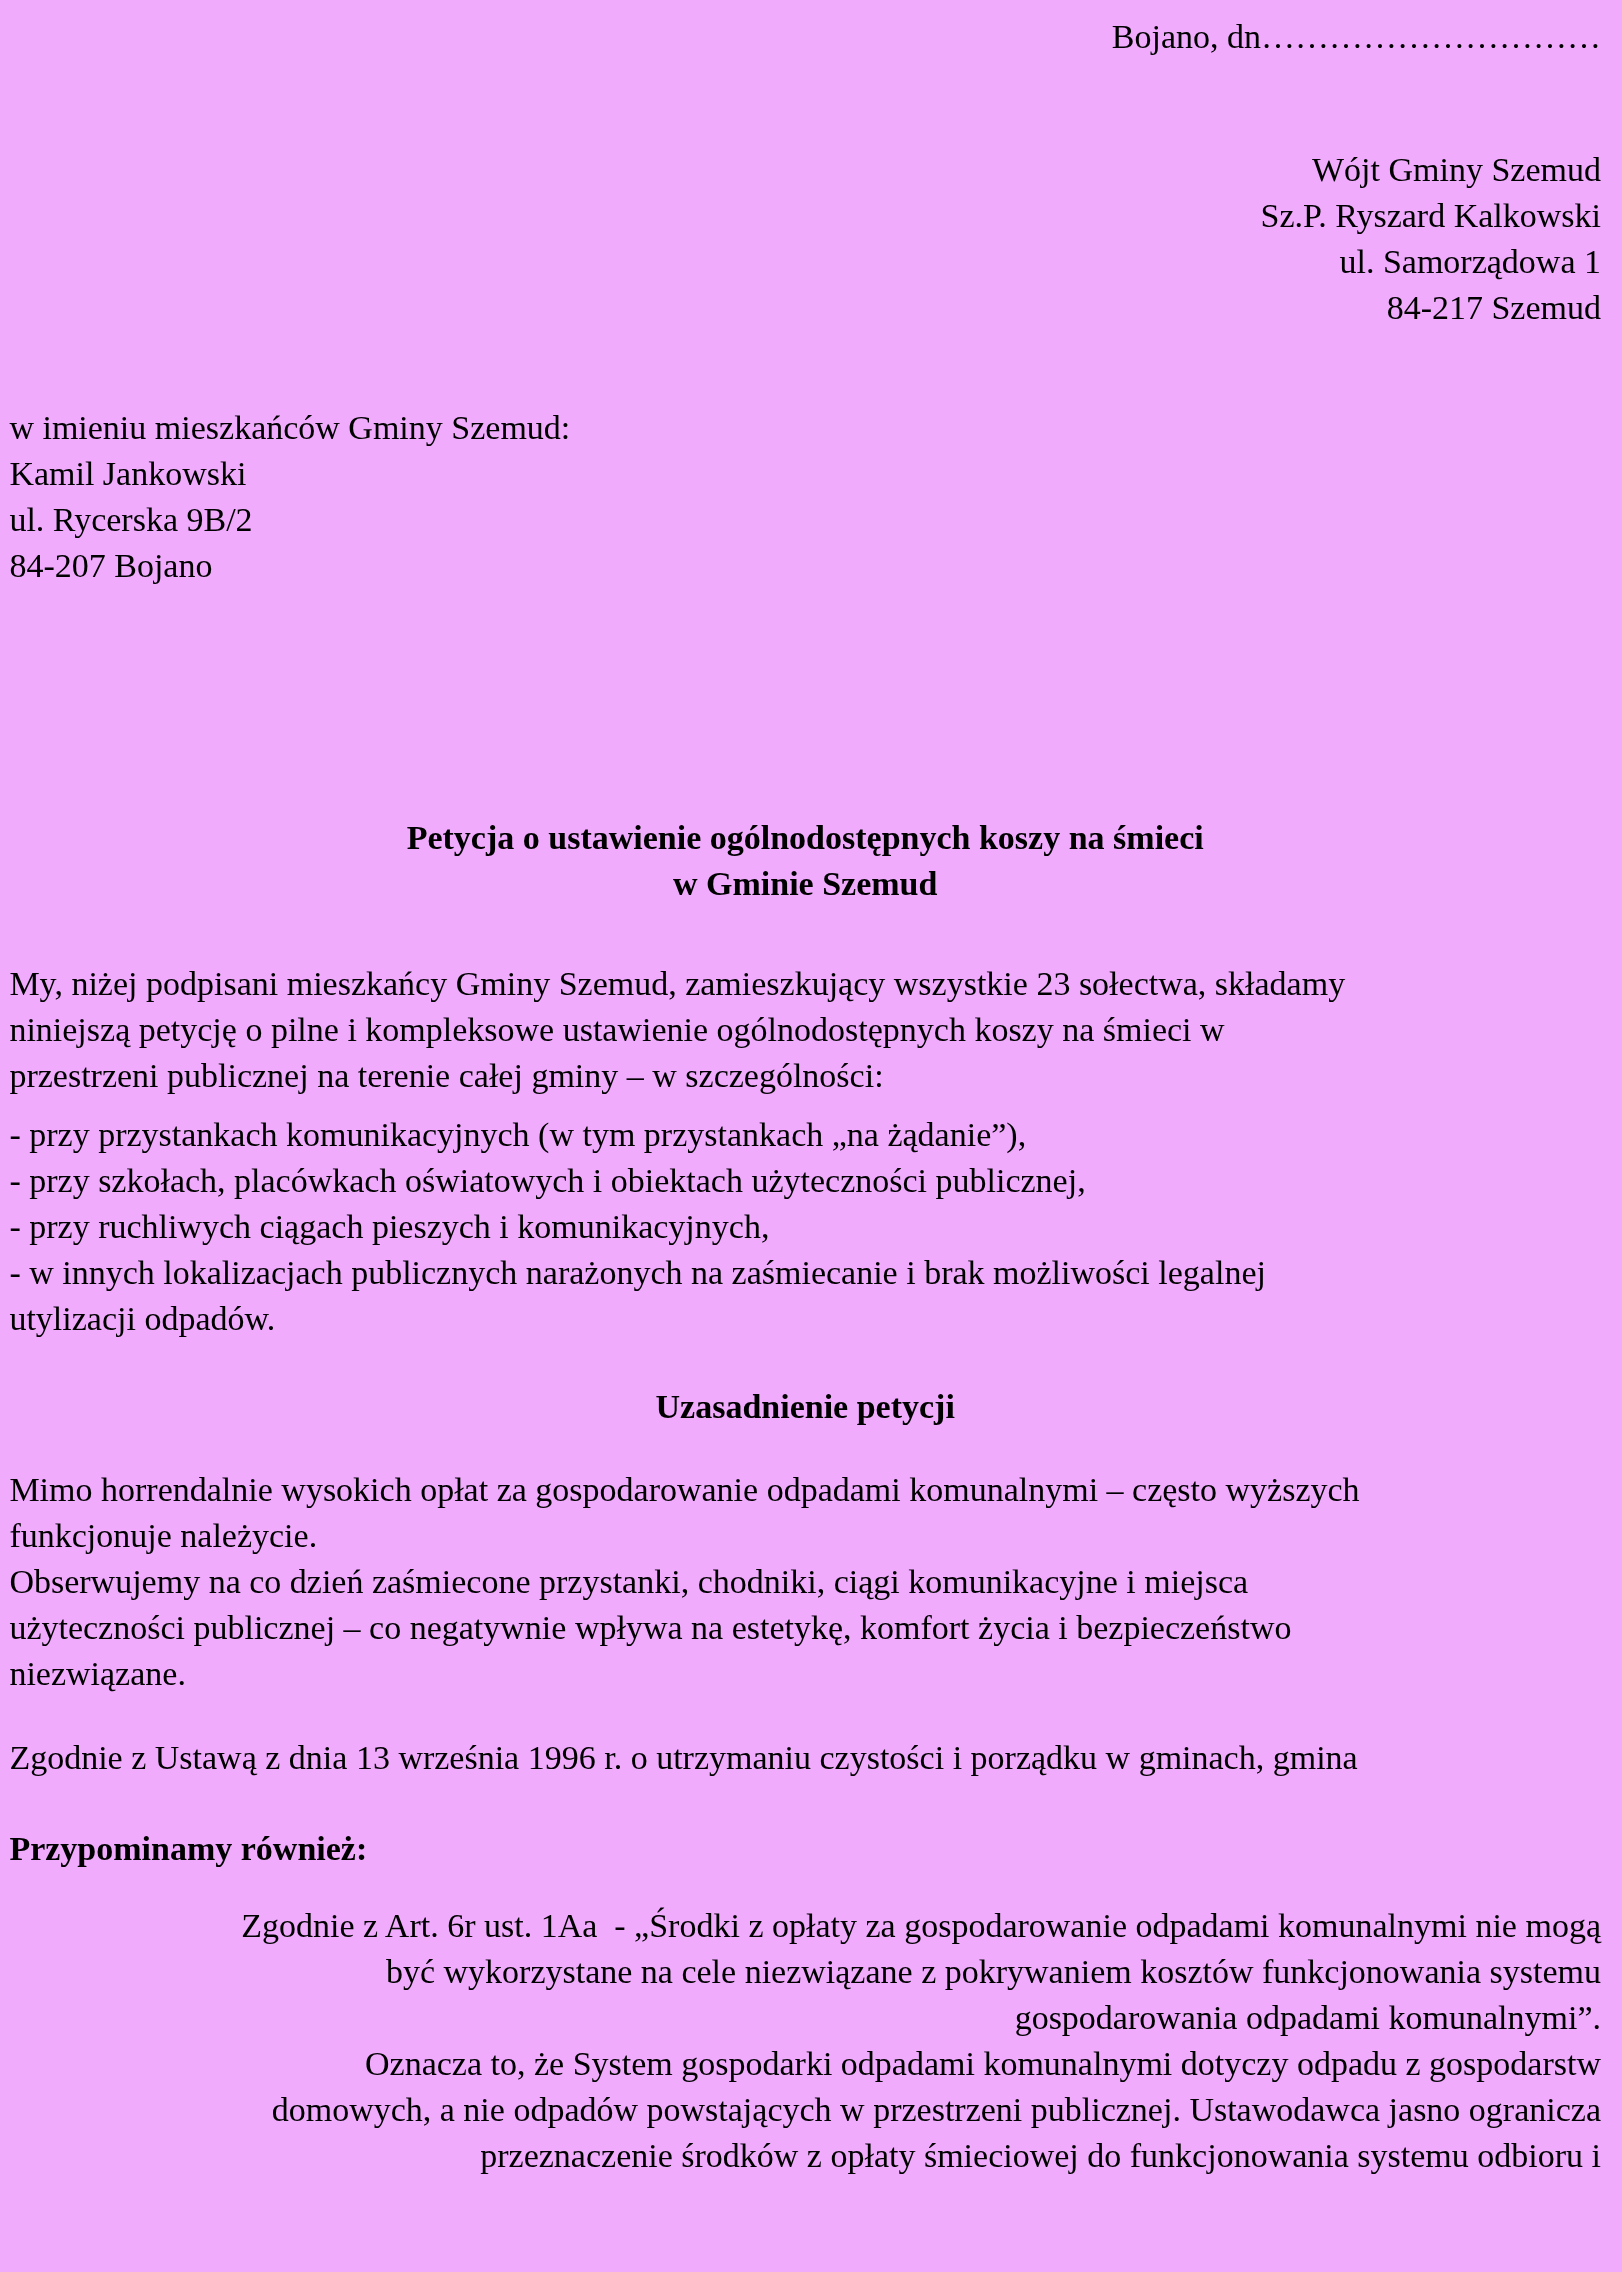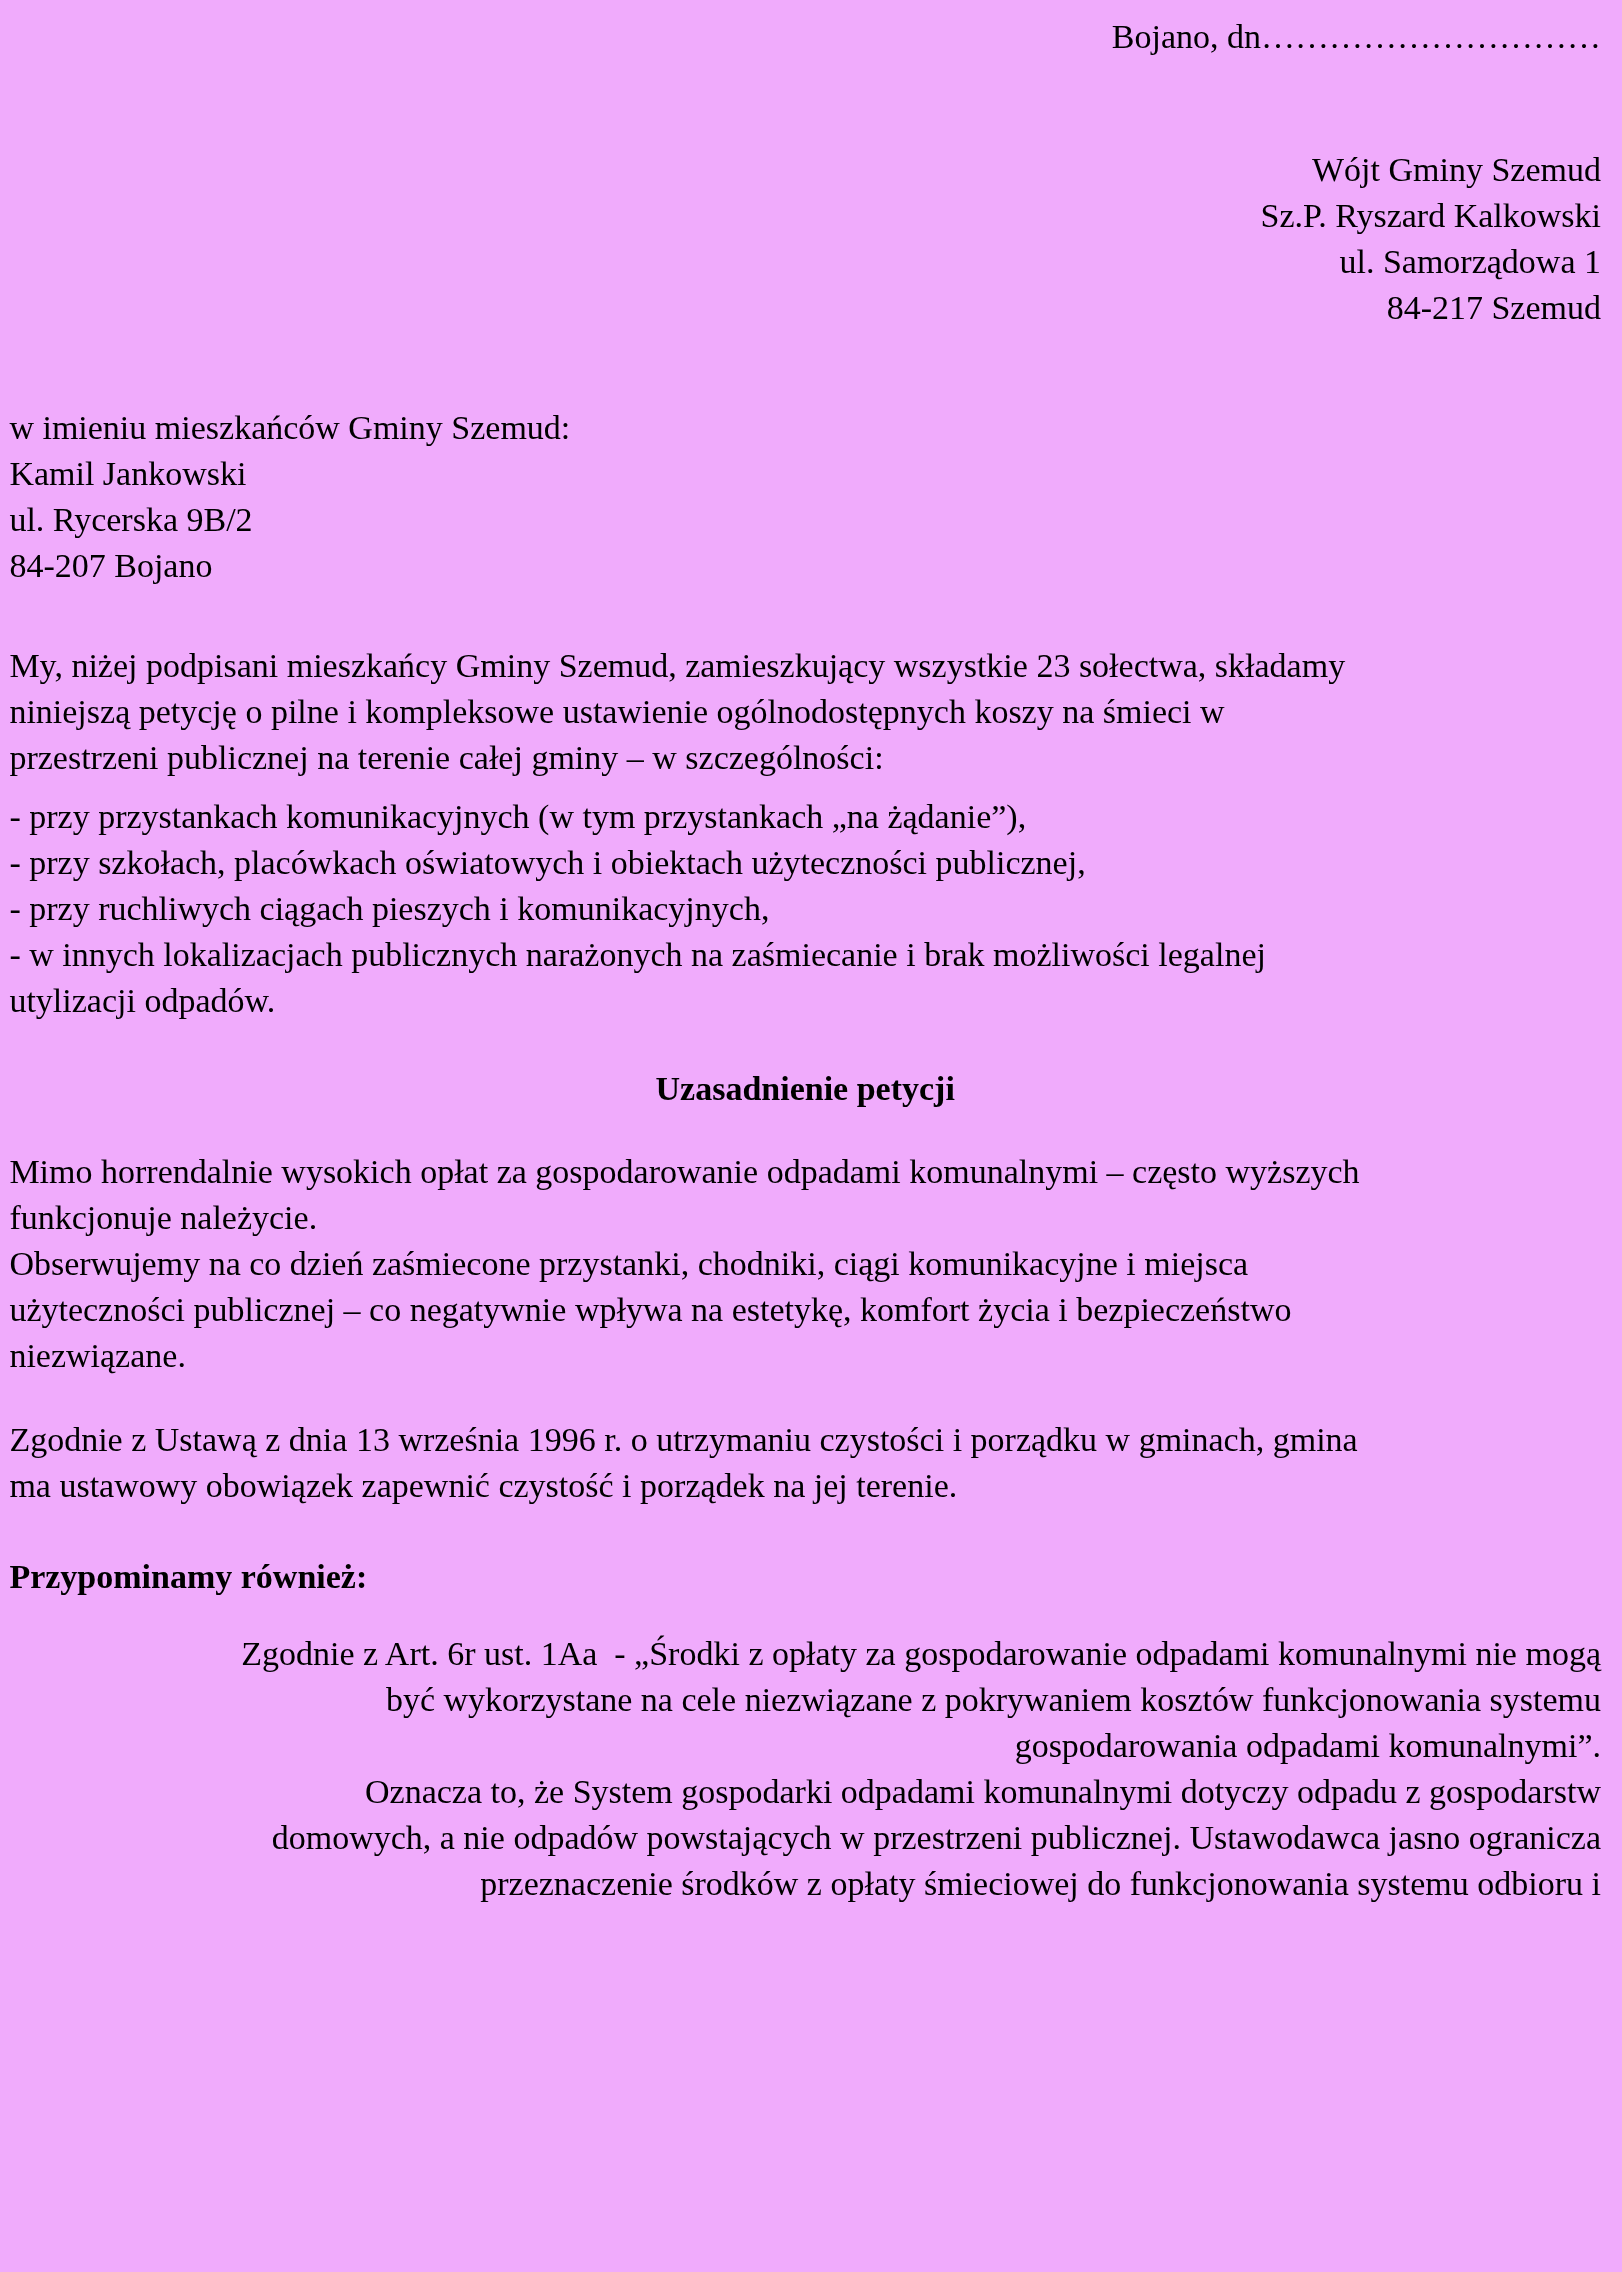--- a/index.html
+++ b/index.html
@@ -47,20 +47,24 @@
     <div class="line right">84-217 Szemud</div>
   </div>
 
   <div class="block-sender">
     <div class="line">w imieniu mieszkańców Gminy Szemud:</div>
     <div class="line">Kamil Jankowski</div>
     <div class="line">ul. Rycerska 9B/2</div>
     <div class="line">84-207 Bojano</div>
   </div>
 
+  <div class="block-title">
+    <div class="line center bold">Petycja o ustawienie ogólnodostępnych koszy na śmieci</div>
+    <div class="line center bold">w Gminie Szemud</div>
+  </div>
 
   <div class="block-intro">
     <div class="line">My, niżej podpisani mieszkańcy Gminy Szemud, zamieszkujący wszystkie 23 sołectwa, składamy</div>
     <div class="line">niniejszą petycję o pilne i kompleksowe ustawienie ogólnodostępnych koszy na śmieci w</div>
     <div class="line">przestrzeni publicznej na terenie całej gminy – w szczególności:</div>
   </div>
 
   <div class="block-locations">
     <div class="line">- przy przystankach komunikacyjnych (w tym przystankach „na żądanie”),</div>
     <div class="line">- przy szkołach, placówkach oświatowych i obiektach użyteczności publicznej,</div>
@@ -76,21 +80,20 @@
   <div class="block-justification">
     <div class="line">Mimo horrendalnie wysokich opłat za gospodarowanie odpadami komunalnymi – często wyższych</div>
     <div class="line">funkcjonuje należycie.</div>
     <div class="line">Obserwujemy na co dzień zaśmiecone przystanki, chodniki, ciągi komunikacyjne i miejsca</div>
     <div class="line">użyteczności publicznej – co negatywnie wpływa na estetykę, komfort życia i bezpieczeństwo</div>
     <div class="line">niezwiązane.</div>
   </div>
 
   <div class="block-law">
     <div class="line">Zgodnie z Ustawą z dnia 13 września 1996 r. o utrzymaniu czystości i porządku w gminach, gmina</div>
-    <div class="line">ma ustawowy obowiązek zapewnić czystość i porządek na jej terenie.</div>
   </div>
 
   <div class="block-rem-heading">
     <div class="line bold">Przypominamy również:</div>
   </div>
 
   <div class="block-reminder">
     <div class="line">Zgodnie z Art. 6r ust. 1Aa  - „Środki z opłaty za gospodarowanie odpadami komunalnymi nie mogą</div>
     <div class="line">być wykorzystane na cele niezwiązane z pokrywaniem kosztów funkcjonowania systemu</div>
     <div class="line">gospodarowania odpadami komunalnymi”.</div>

